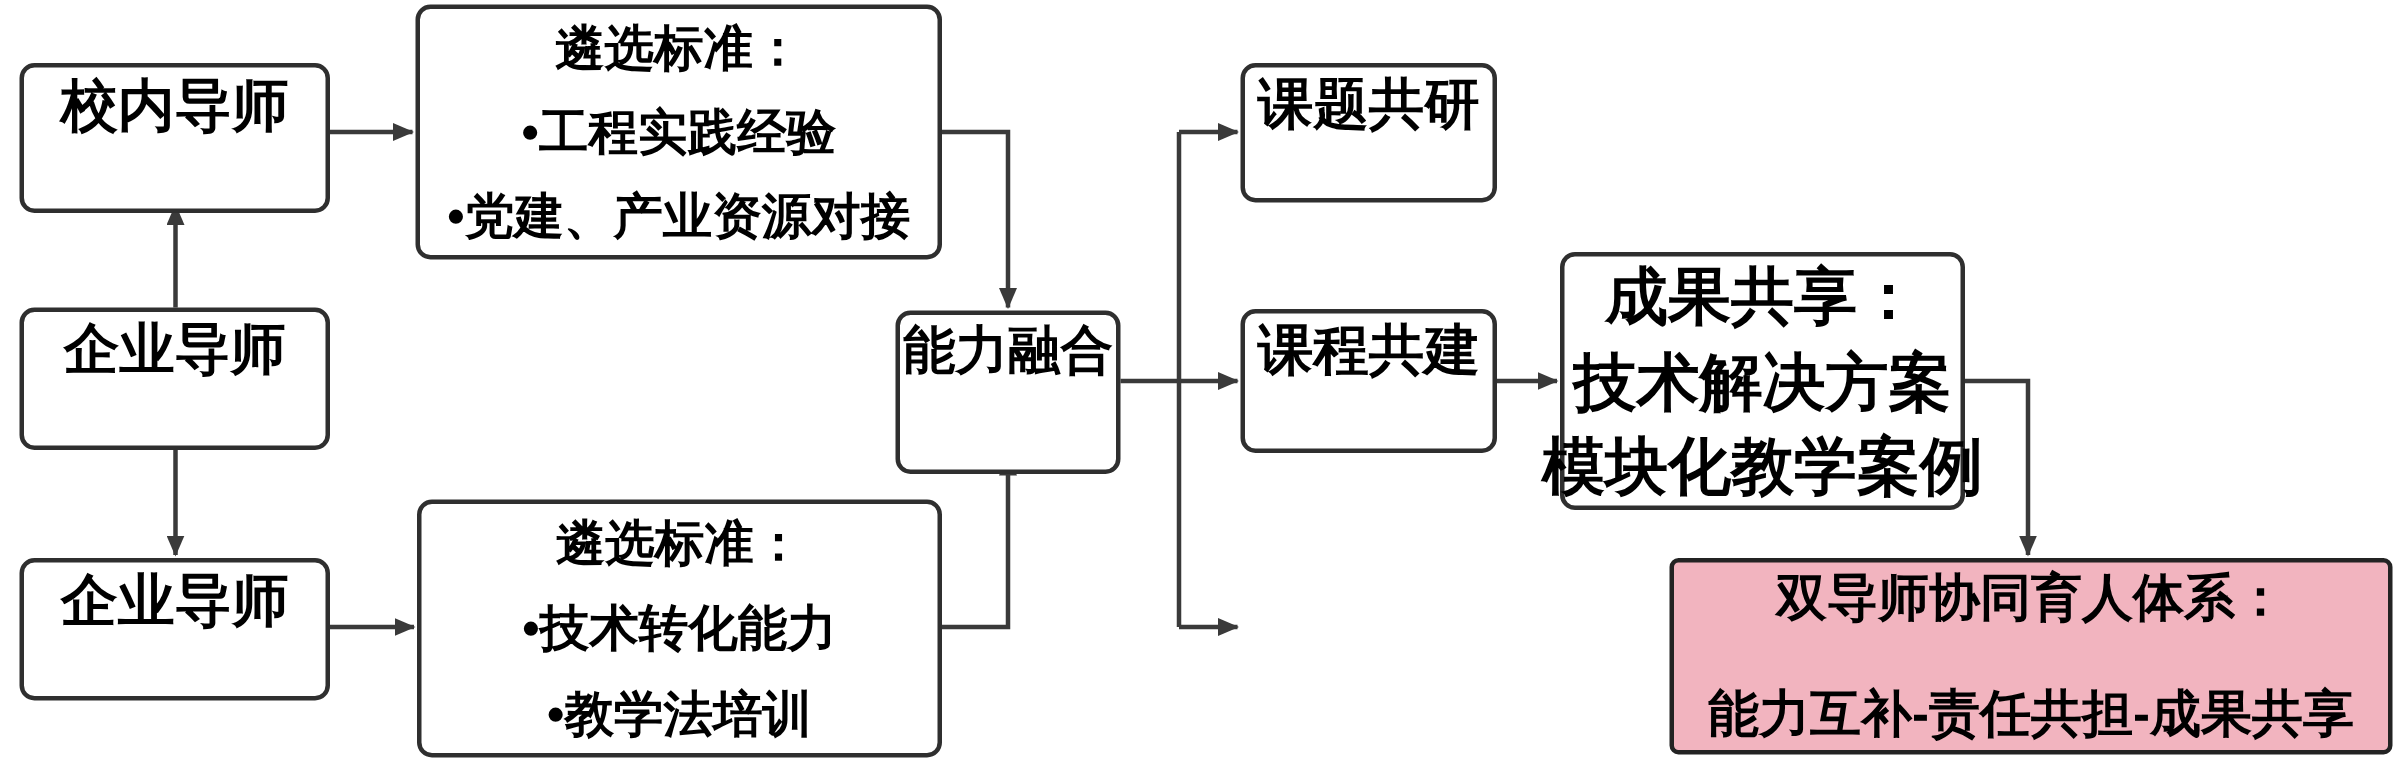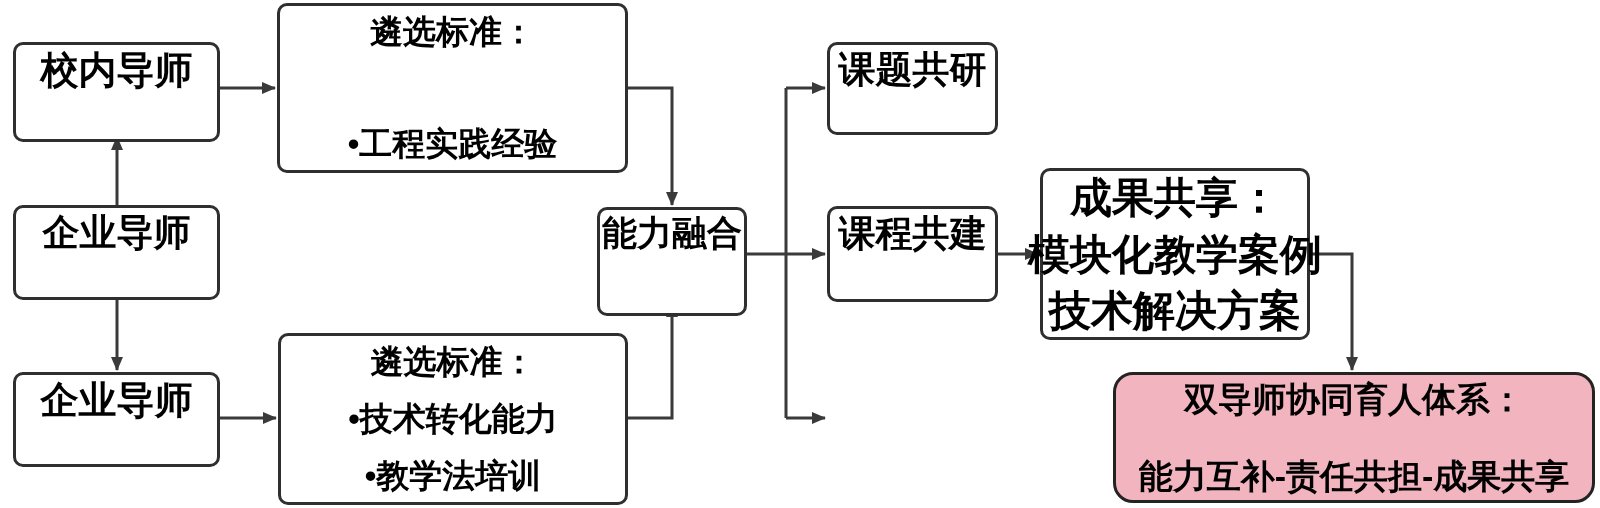--- a/index.html
+++ b/index.html
@@ -27,21 +27,21 @@
   #n-dual       { left:13px;   top:205px; width:207px; height:95px;  font-size:37px; }
   #n-enterprise { left:13px;   top:372px; width:207px; height:95px;  font-size:38px; }
   #n-crit-top   { left:277px;  top:3px;   width:351px; height:170px; font-size:33px; line-height:52px; }
   #n-crit-bot   { left:278px;  top:333px; width:350px; height:172px; font-size:33px; line-height:52px; }
   #n-fusion     { left:597px;  top:207px; width:150px; height:109px;  font-size:35px; }
   #n-research   { left:827px;  top:42px;  width:171px; height:93px;  font-size:37px; }
   #n-course     { left:827px;  top:206px; width:171px; height:96px;  font-size:37px; }
   #n-talent     { left:827px;  top:372px; width:170px; height:96px;  font-size:37px; }
   #n-outcome    { left:1040px; top:168px; width:270px; height:172px; font-size:42px; line-height:53px; }
   #n-system     { left:1113px; top:372px; width:482px; height:131px; font-size:34px; line-height:48px;
-                  background:var(--highlight-fill,#f2b4bf); border-color:#232323; border-radius:20px; }
+                  background:var(--highlight-fill,#f2b4bf); border-color:#232323; border-radius:6px; }
 </style>
 </head>
 <body>
 
 <div class="canvas">
 
   <svg class="edges" viewBox="0 0 1600 508" xmlns="http://www.w3.org/2000/svg">
     <defs>
       <marker id="arrow" markerUnits="userSpaceOnUse" markerWidth="14" markerHeight="12" refX="13" refY="6" orient="auto">
         <path d="M0,0 L14,6 L0,12 Z"></path>
@@ -69,20 +69,21 @@
     <span class="line">企业导师</span>
   </div>
 
   <div class="node" id="n-enterprise">
     <span class="line">企业导师</span>
   </div>
 
   <div class="node" id="n-crit-top">
     <div class="line">遴选标准：</div>
     <div class="line">•工程实践经验</div>
+    <div class="line">•党建、产业资源对接</div>
   </div>
 
   <div class="node" id="n-crit-bot">
     <div class="line">遴选标准：</div>
     <div class="line">•技术转化能力</div>
     <div class="line">•教学法培训</div>
   </div>
 
   <div class="node" id="n-fusion">
     <span class="line">能力融合</span>
@@ -92,22 +93,22 @@
     <span class="line">课题共研</span>
   </div>
 
   <div class="node" id="n-course">
     <span class="line">课程共建</span>
   </div>
 
 
   <div class="node" id="n-outcome">
     <div class="line">成果共享：</div>
+    <div class="line">技术解决方案</div>
     <div class="line">模块化教学案例</div>
-    <div class="line">技术解决方案</div>
   </div>
 
   <div class="node" id="n-system">
     <div class="line">双导师协同育人体系：</div>
     <div class="line">能力互补-责任共担-成果共享</div>
   </div>
 
 </div>
 
 </body></html>

